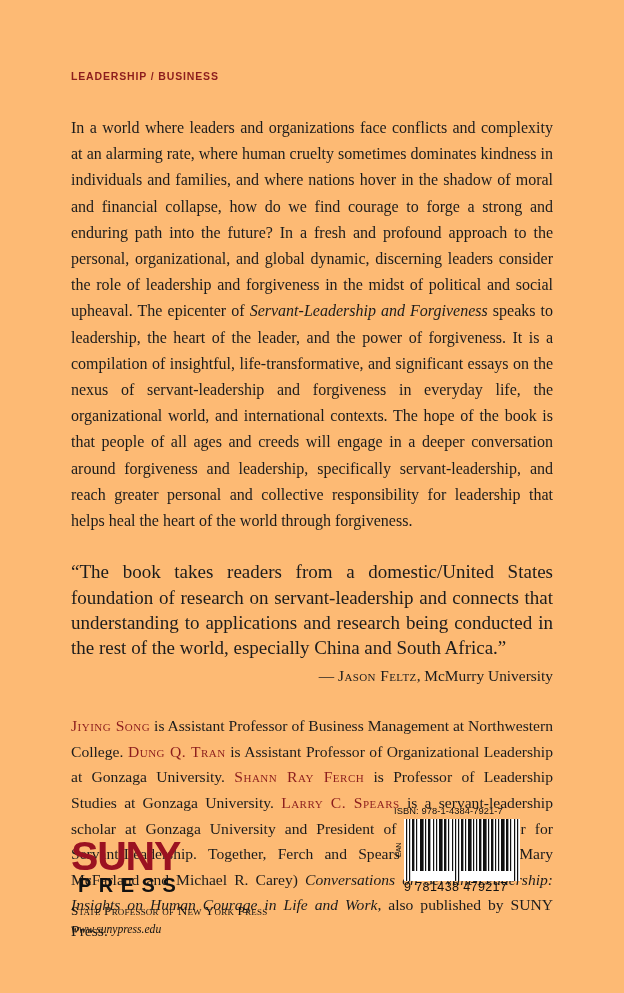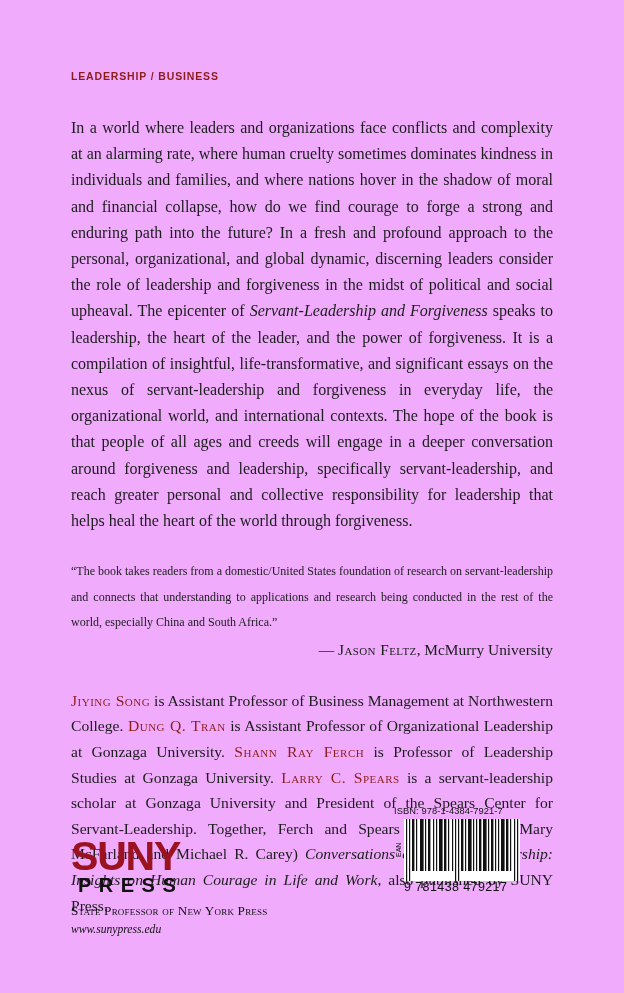--- a/index.html
+++ b/index.html
@@ -12,21 +12,21 @@
     height: 993px;
     position: relative;
     font-family: "Liberation Serif", "DejaVu Serif", serif;
     color: #1a1a1a;
     overflow: hidden;
   }
 
   .page {
     position: absolute;
     inset: 0;
-    background: #f0abfc;
+    background: #fdba74;
     padding: 0;
   }
 
   
   .category {
     position: absolute;
     left: 71px;
     top: 70px;
     font-family: "Liberation Sans", "DejaVu Sans", sans-serif;
     font-size: 10.5px;
@@ -54,21 +54,21 @@
     color: #1c1c1c;
   }
 
   p.body-copy .ital {
     font-style: italic;
   }
 
   .blurb {
     margin: 0;
     padding-top: 25px;
-    font-size: 12px;
+    font-size: 19px;
     line-height: 25.4px;
     text-align: justify;
     color: #1c1c1c;
   }
 
   .blurb-attrib {
     margin: 0;
     padding-top: 2px;
     font-size: 15.4px;
     line-height: 25.4px;

